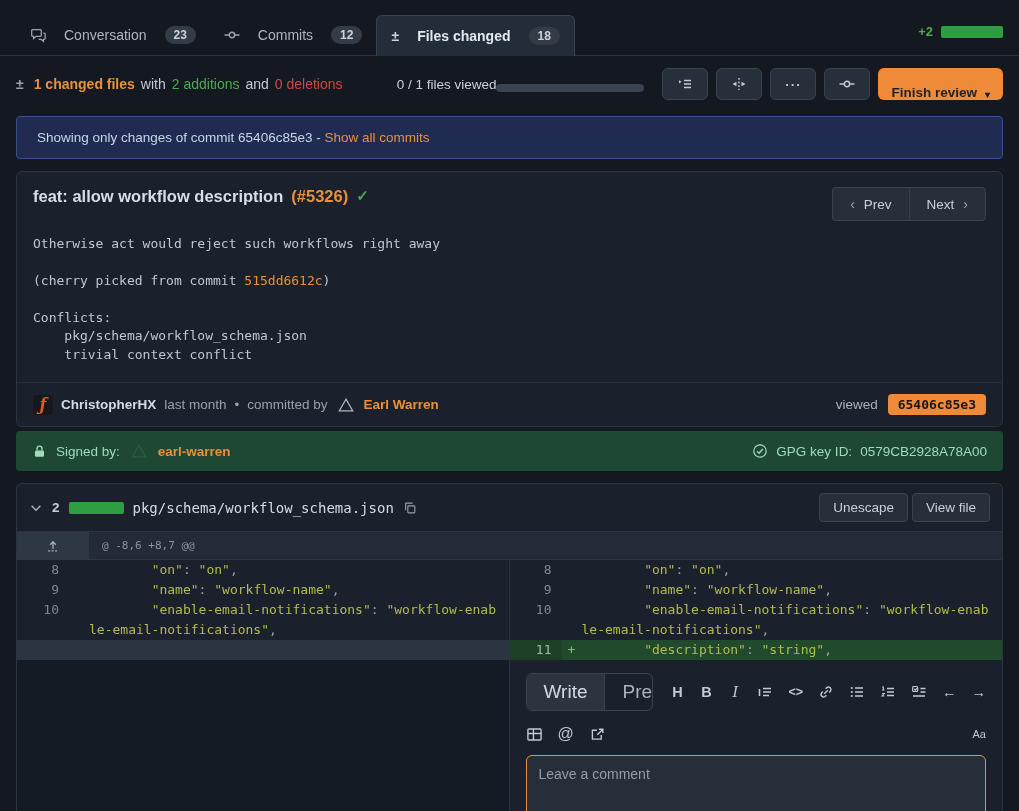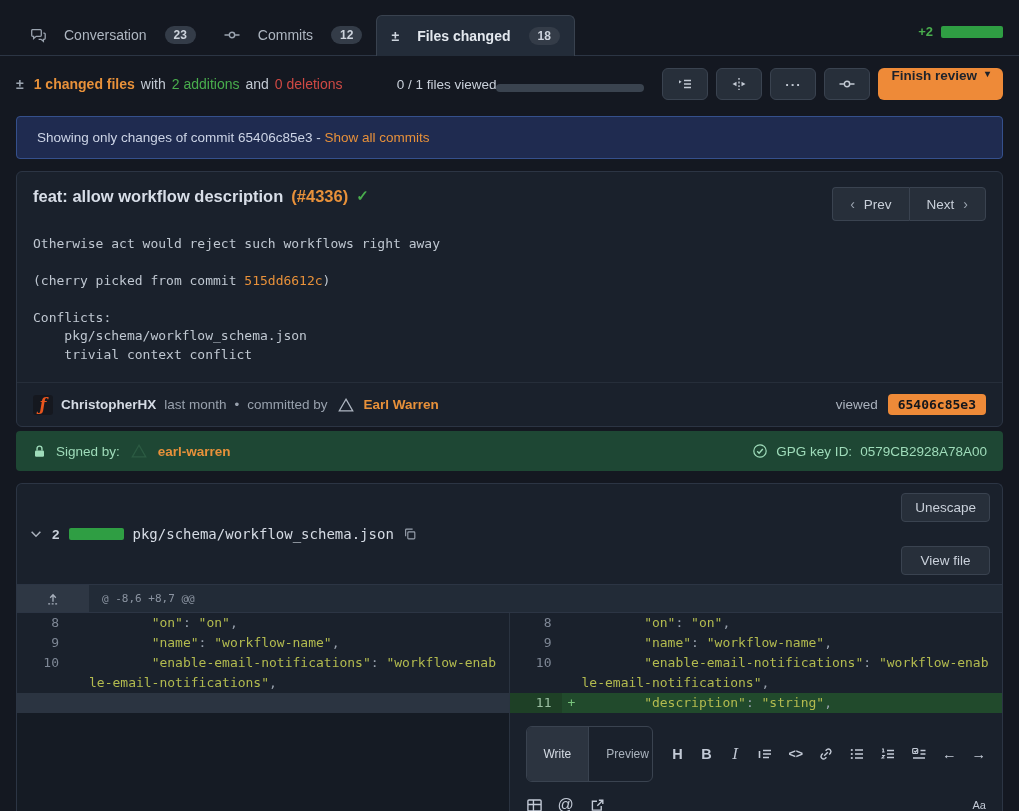--- a/index.html
+++ b/index.html
@@ -31,21 +31,21 @@
   .pm-icon { color:#9aa3af; font-weight:bold; margin-right:4px; }
   .link-orange { color:#e8913a; text-decoration:none; font-weight:bold; cursor:pointer; }
   .txt-green { color:#49ad4d; }
   .txt-red { color:#cf4944; }
   .tb-right { margin-left:auto; display:flex; align-items:center; gap:8px; }
   .viewed { display:flex; flex-direction:row; align-items:flex-end; margin-right:10px; }
   .viewed-label { font-size:13.5px; color:#c9d0da; }
   .viewed-track { width:148px; height:8px; background:#3a434f; border-radius:4px; margin-top:6px; overflow:hidden; }
   .viewed-fill { height:100%; width:0%; background:#2f9e43; }
   .sq-btn { width:46px; height:32px; display:flex; align-items:center; justify-content:center; background:#272f3a; border:1px solid #3a4350; border-radius:6px; color:#c3cad4; cursor:pointer; }
-  .finish-btn { height:32px; display:flex; align-items:flex-start; gap:8px; padding:0 13px; background:#ee8a38; color:#1d222b; border:none; border-radius:6px; font-weight:bold; font-size:13.5px; cursor:pointer; }
+  .finish-btn { height:32px; display:flex; align-items:flex-end; gap:8px; padding:0 13px; background:#ee8a38; color:#1d222b; border:none; border-radius:6px; font-weight:bold; font-size:13.5px; cursor:pointer; }
   .finish-caret { font-size:10px; }
 
   
   .banner { margin:2px 16px 12px; background:#1f2b50; border:1px solid #35508c; border-radius:4px; padding:13px 20px; font-size:13.5px; color:#ccd4e6; }
   .banner a { color:#e8913a; text-decoration:none; cursor:pointer; }
 
   
   .commit-box { margin:0 16px; background:#1a212c; border:1px solid #2c3544; border-radius:6px; }
   .commit-head { display:flex; align-items:flex-start; padding:15px 16px 6px; }
   .commit-title { font-size:16.5px; font-weight:bold; color:#d8dee8; display:flex; gap:8px; }
@@ -74,21 +74,21 @@
   .gpg-wrap { margin-left:auto; display:flex; align-items:center; gap:8px; }
 
   
   .diff-box { margin:0 16px; background:#1a212c; border:1px solid #2c3544; border-bottom:none; border-radius:6px 6px 0 0; overflow:hidden; }
   .file-head { display:flex; align-items:center; gap:9px; padding:9px 12px; }
   .collapse-chev { color:#aab2bd; cursor:pointer; }
   .file-stat-num { font-weight:bold; font-size:13.5px; color:#c9d0da; }
   .file-stat-bar { width:55px; height:12px; background:#2f9e43; border-radius:2px; }
   .file-name { font-family:"DejaVu Sans Mono", monospace; font-size:14px; color:#d6dce5; }
   .copy-ic { color:#98a1ad; cursor:pointer; }
-  .file-actions { margin-left:auto; display:flex; gap:24px;flex-direction:column; }
+  .file-actions { margin-left:auto; display:flex; gap:4px; }
   .file-btn { padding:6px 13px; background:#272f3a; border:1px solid #3a4350; border-radius:4px; color:#c9d0da; font-size:13.5px; cursor:pointer; }
   .hunk-row { display:flex; align-items:stretch; background:#222b37; border-top:1px solid #2c3544; border-bottom:1px solid #2c3544; }
   .hunk-gutter { flex:0 0 72px; background:#2e3744; display:flex; align-items:center; justify-content:center; color:#a8b0bc; cursor:pointer; }
   .hunk-text { font-family:"DejaVu Sans Mono", monospace; font-size:11px; color:#8b94a1; line-height:27px; padding-left:13px; }
   .split { display:flex; }
   .split-half { width:50%; }
   .split-half.left { border-right:1px solid #2a3340; }
   .dline { display:flex; font-family:"DejaVu Sans Mono", monospace; font-size:13px; line-height:20px; }
   .dnum { flex:0 0 52px; text-align:right; padding-right:10px; color:#7e8795; cursor:pointer; user-select:none; }
   .dsign { flex:0 0 20px; text-align:center; color:#99a2ae; }
@@ -99,21 +99,21 @@
   .dline.added .dnum { background:#1e4026; color:#9bbfa2; }
   .dline.added .dsign { color:#79c47d; }
   .dline.empty { background:#2b3441; min-height:20px; }
 
   
   .bottom-split { display:flex; min-height:185px; }
   .bottom-left { width:50%; background:#151b24; border-right:1px solid #2a3340; }
   .bottom-right { width:50%; padding:13px 16px 0; }
   .editor-row1 { display:flex; align-items:center; }
   .wp-tabs { display:flex; border:1px solid #3a4350; border-radius:6px; overflow:hidden; }
-  .wp-tab { padding:20px 17px; font-size:12px; color:#aab3be; cursor:pointer; }
+  .wp-tab { padding:7px 17px; font-size:19px; color:#aab3be; cursor:pointer; }
   .wp-tab.active { background:#2c3440; color:#d5dbe4; }
   .wp-tab + .wp-tab { border-left:1px solid #3a4350; }
   .ed-icons { display:flex; align-items:center; gap:15px; margin-left:17px; color:#c3cad6; }
   .ed-ic { cursor:pointer; display:flex; align-items:center; justify-content:center; min-width:14px; font-size:14.5px; }
   .ed-ic.glyph-b { font-weight:bold; }
   .ed-ic.glyph-i { font-style:italic; font-family:"DejaVu Serif", serif; }
   .ed-ic.glyph-h { font-weight:bold; }
   .editor-row2 { display:flex; align-items:center; gap:15px; margin-top:14px; color:#c3cad6; }
   .aa-toggle { margin-left:auto; font-size:11px; cursor:pointer; }
   .comment-area { margin-top:12px; width:100%; height:80px; background:#262e3a; border:1px solid #e8913a; border-radius:6px; padding:10px 12px; color:#cdd3dc; font-size:14px; font-family:"Liberation Sans", sans-serif; resize:none; outline:none; }
@@ -206,21 +206,21 @@
 
 <div class="banner">
   <span>Showing only changes of commit 65406c85e3 -</span>
   <a>Show all commits</a>
 </div>
 
 <div class="commit-box">
   <div class="commit-head">
     <div class="commit-title">
       <span>feat: allow workflow description</span>
-      <span class="issue-ref">(#4336)</span>
+      <span class="issue-ref">(#5326)</span>
       <span class="ci-check">✓</span>
     </div>
     <div class="prevnext">
       <button class="pn-btn">
         <span class="pn-chev">‹</span>
         <span>Prev</span>
       </button>
       <button class="pn-btn">
         <span>Next</span>
         <span class="pn-chev">›</span>

